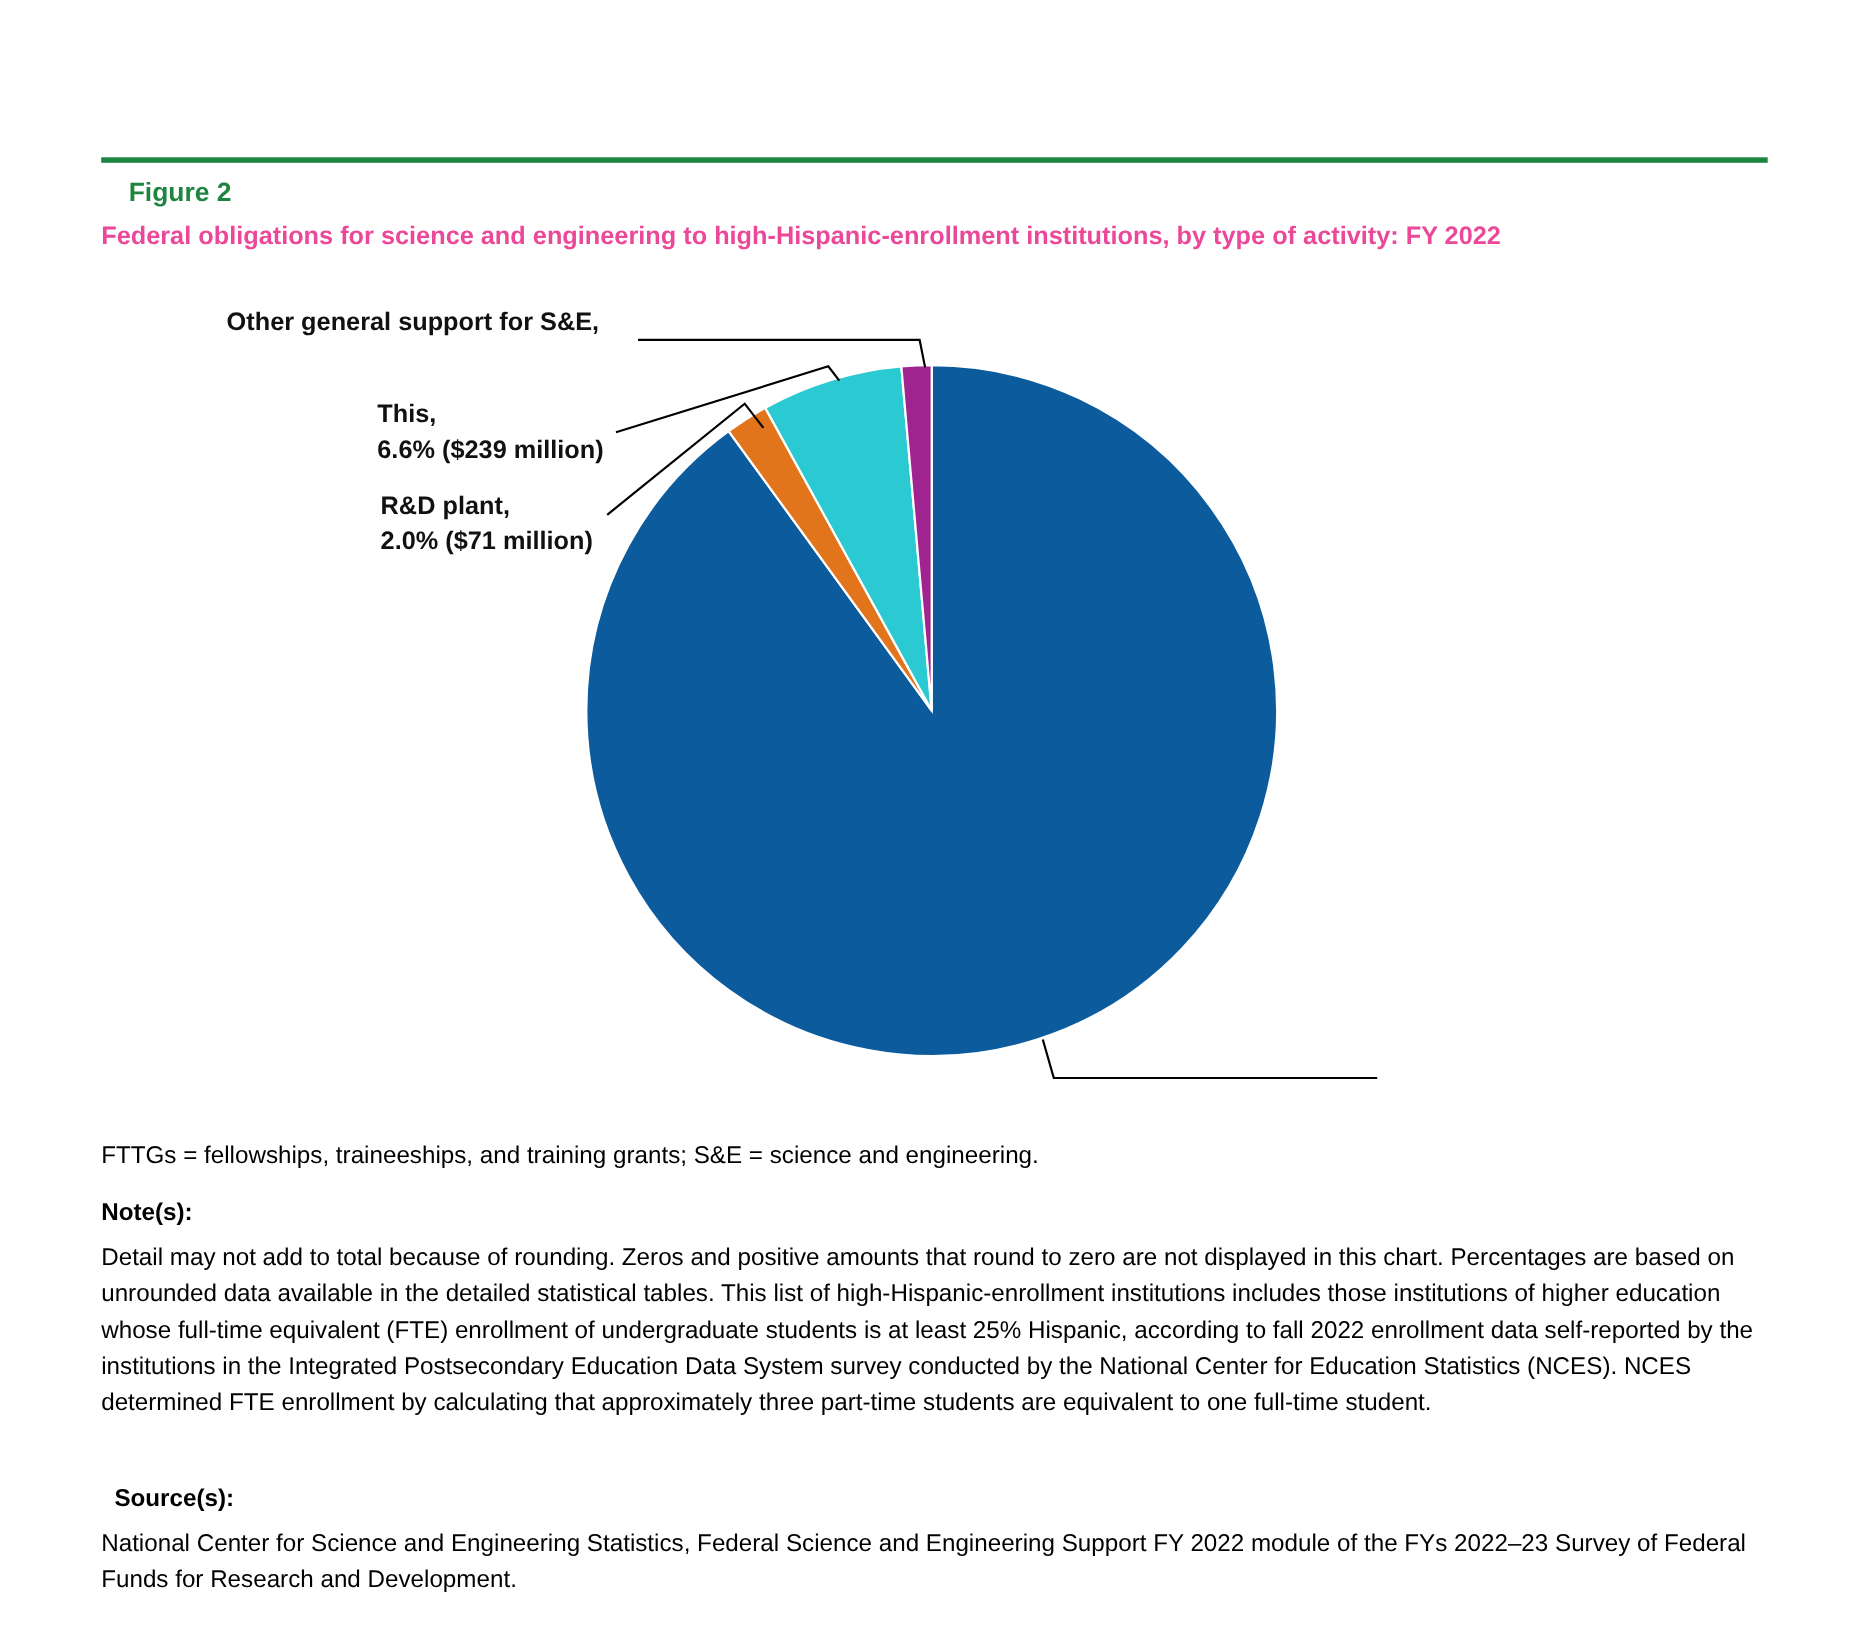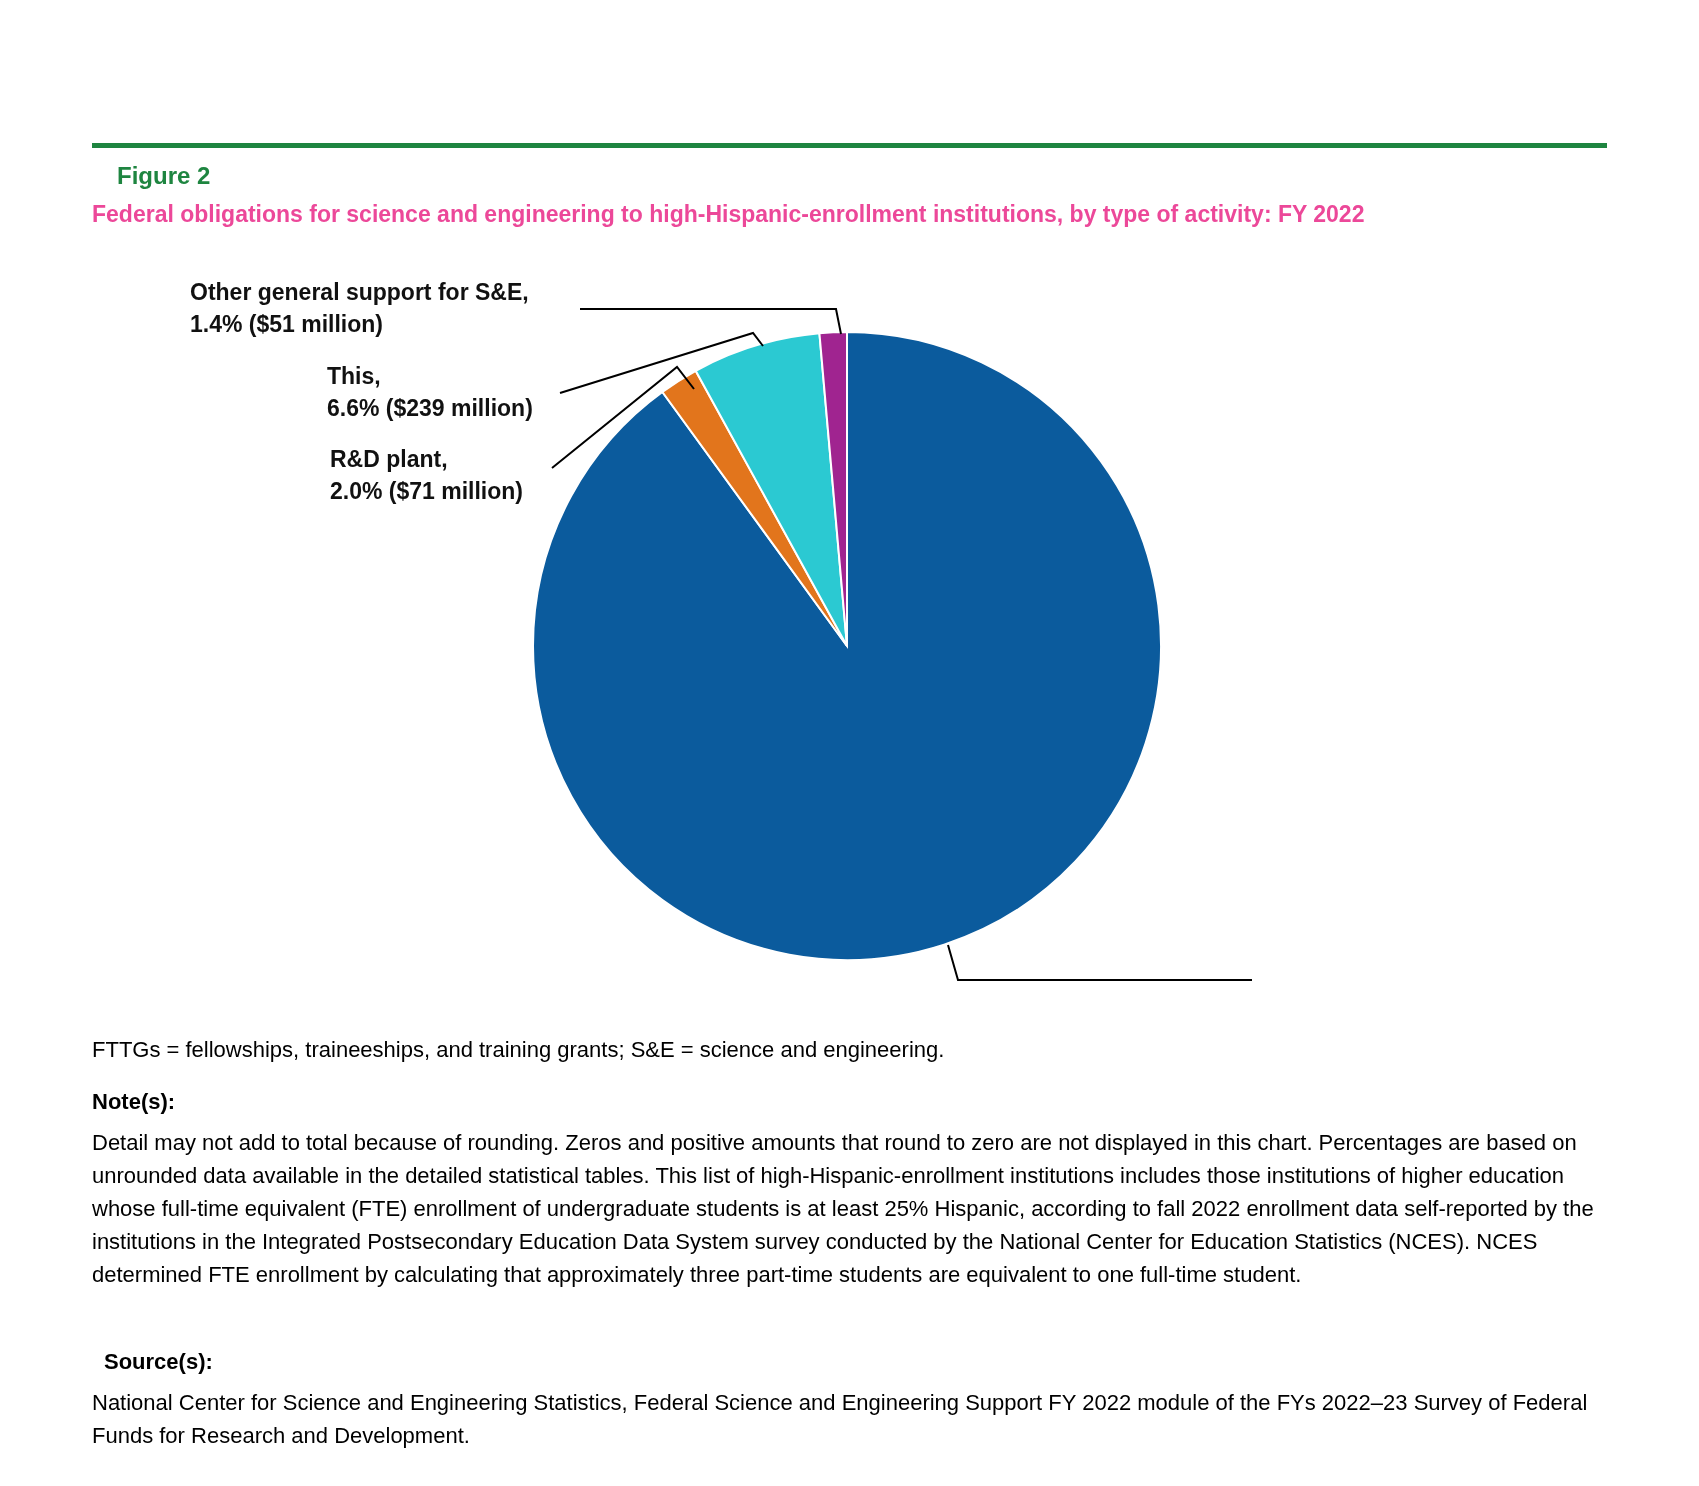--- a/index.html
+++ b/index.html
@@ -12,21 +12,21 @@
     letter-spacing:0.2px; white-space:nowrap;
   }
   .hdr .sep { margin:0 13px; }
   .rule { position:absolute; left:92px; top:143px; width:1515px; height:5px; }
   .figlabel { position:absolute; left:92px; top:162px; font-size:24px; font-weight:bold;margin-left:25px; }
   .figtitle {
     position:absolute; left:92px; top:201px; font-size:23px; font-weight:bold;
     white-space:nowrap; color:#ec4899;
   }
   svg.chart { position:absolute; left:0; top:0; }
-  .callout { position:absolute; font-size:23px; font-weight:bold; line-height:32px; color:#111; }
+  .callout { position:absolute; font-size:23px; font-weight:bold; line-height:32px; color:#111;margin-left:16px; }
   #co-other   { left:190px; top:276px; }
   #co-fttgs   { left:327px; top:360px; }
   #co-rdplant { left:330px; top:443px; }
   #co-rd      { left:1262px; top:952px; }
   .fn       { position:absolute; left:92px; top:1037px; font-size:22px; }
   .noteh    { position:absolute; left:92px; top:1089px; font-size:22px; font-weight:bold; }
   .notebody { position:absolute; left:92px; top:1126px; width:1516px; font-size:22px; line-height:33px; }
   .srch     { position:absolute; left:104px; top:1349px; font-size:22px; font-weight:bold; }
   .srcbody  { position:absolute; left:92px; top:1386px; width:1516px; font-size:22px; line-height:33px; }
 </style>
@@ -50,21 +50,20 @@
         <path d="M 847 646 L 819.4 333.2 A 314 314 0 0 1 847.0 332.0 Z" fill="#A02490" stroke="#ffffff" stroke-width="2"></path>
       </g>
     <polyline points="580,309 836,309 841,334" fill="none" stroke="#000000" stroke-width="2"></polyline>
     <polyline points="560,393 753,333 763,346" fill="none" stroke="#000000" stroke-width="2"></polyline>
     <polyline points="552,468 677,367 694,389" fill="none" stroke="#000000" stroke-width="2"></polyline>
     <polyline points="948,945 958,980 1252,980" fill="none" stroke="#000000" stroke-width="2"></polyline>
   </svg>
 
   <div class="callout" id="co-other">
     <div>Other general support for S&amp;E,</div>
-    <div>1.4% ($51 million)</div>
   </div>
 
   <div class="callout" id="co-fttgs">
     <div>This,</div>
     <div>6.6% ($239 million)</div>
   </div>
 
   <div class="callout" id="co-rdplant">
     <div>R&amp;D plant,</div>
     <div>2.0% ($71 million)</div>

